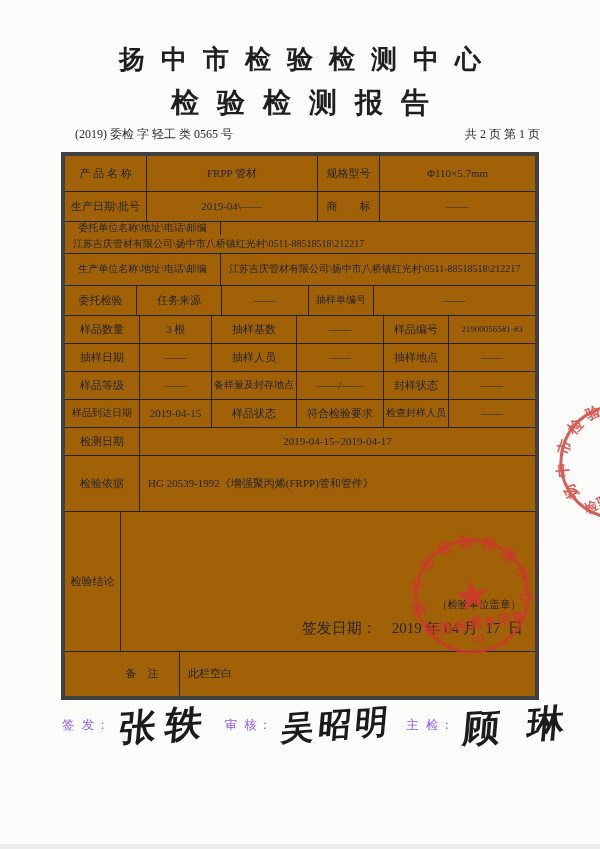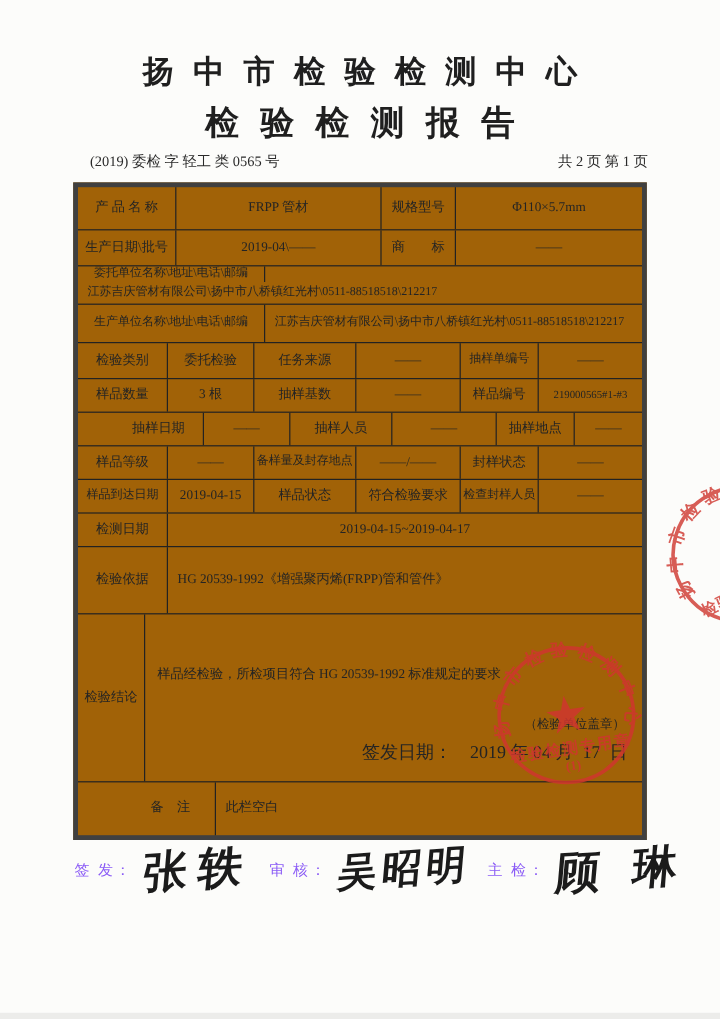--- a/index.html
+++ b/index.html
@@ -107,37 +107,36 @@
       </div>
       <div class="trow" style="height: 32px; flex-direction: column;">
         <div class="tcell lb sm" style="width: 156px;">委托单位名称\地址\电话\邮编</div>
         <div class="tcell val-left sm" style="flex: 1 1 0%;">江苏吉庆管材有限公司\扬中市八桥镇红光村\0511-88518518\212217</div>
       </div>
       <div class="trow" style="height: 32px;">
         <div class="tcell lb sm" style="width: 156px;">生产单位名称\地址\电话\邮编</div>
         <div class="tcell val-left sm" style="flex: 1 1 0%;">江苏吉庆管材有限公司\扬中市八桥镇红光村\0511-88518518\212217</div>
       </div>
       <div class="trow" style="height: 30px;">
-        <div class="tcell lb" style="width: 75px;">检验类别</div>
         <div class="tcell val" style="width: 72px;">委托检验</div>
         <div class="tcell lb" style="width: 85px;">任务来源</div>
         <div class="tcell val" style="width: 87px;">——</div>
         <div class="tcell lb sm" style="width: 65px;">抽样单编号</div>
         <div class="tcell val" style="flex: 1 1 0%;">——</div>
       </div>
       <div class="trow" style="height: 28px;">
         <div class="tcell lb" style="width: 75px;">样品数量</div>
         <div class="tcell val" style="width: 72px;">3 根</div>
         <div class="tcell lb" style="width: 85px;">抽样基数</div>
         <div class="tcell val" style="width: 87px;">——</div>
         <div class="tcell lb" style="width: 65px;">样品编号</div>
         <div class="tcell val xs" style="flex: 1 1 0%;">219000565#1-#3</div>
       </div>
       <div class="trow" style="height: 28px;">
-        <div class="tcell lb" style="width: 75px; margin-left: 30px;">抽样日期</div>
+        <div class="tcell lb" style="width: 75px;">抽样日期</div>
         <div class="tcell val" style="width: 72px;">——</div>
         <div class="tcell lb" style="width: 85px;">抽样人员</div>
         <div class="tcell val" style="width: 87px;">——</div>
         <div class="tcell lb" style="width: 65px;">抽样地点</div>
         <div class="tcell val" style="flex: 1 1 0%;">——</div>
       </div>
       <div class="trow" style="height: 28px;">
         <div class="tcell lb" style="width: 75px;">样品等级</div>
         <div class="tcell val" style="width: 72px;">——</div>
         <div class="tcell lb sm" style="width: 85px;">备样量及封存地点</div>
@@ -157,21 +156,20 @@
         <div class="tcell lb" style="width: 75px;">检测日期</div>
         <div class="tcell val" style="flex: 1 1 0%;">2019-04-15~2019-04-17</div>
       </div>
       <div class="trow" style="height: 56px;">
         <div class="tcell lb" style="width: 75px;">检验依据</div>
         <div class="tcell val-left" style="flex: 1 1 0%;">HG 20539-1992《增强聚丙烯(FRPP)管和管件》</div>
       </div>
       <div class="trow" style="height: 140px;">
         <div class="tcell lb" style="width: 56px;">检验结论</div>
         <div class="tcell concl" style="flex: 1 1 0%;">
-          <div class="concl-text">样品经检验，所检项目符合 HG 20539-1992 标准规定的要求</div>
           <div class="seal-note">（检验单位盖章）</div>
           <div class="sign-date">签发日期：    2019 年 04 月  17  日</div>
         </div>
       </div>
       <div class="trow" style="height: 44px; padding-left: 40px;">
         <div class="tcell lb" style="width: 75px;">备　注</div>
         <div class="tcell val-left" style="flex: 1 1 0%;">此栏空白</div>
       </div>
     </div>
 

